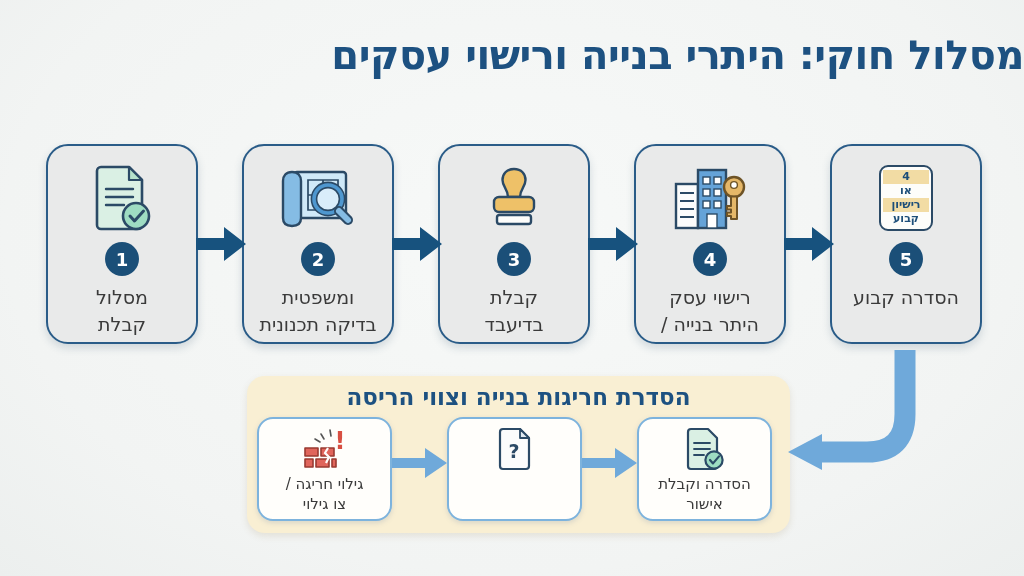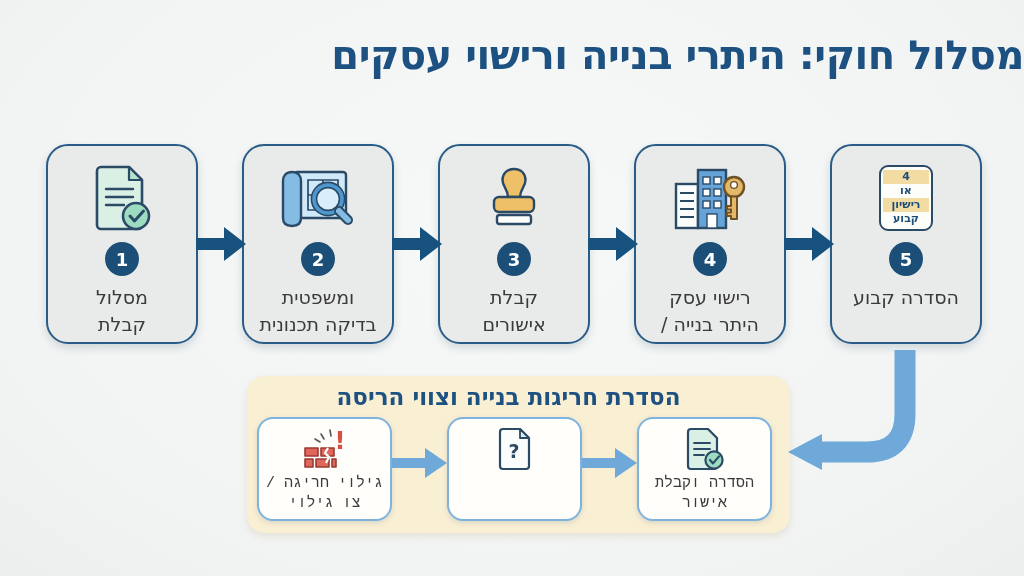--- a/index.html
+++ b/index.html
@@ -27,29 +27,29 @@
   .arrow-dark{position:absolute;top:224px;width:50px;height:40px;}
   .a1{left:196px}.a2{left:392px}.a3{left:588px}.a4{left:784px}
   
   .card{width:54px;border:2.5px solid #2b4a66;border-radius:9px;background:#fdfdfa;
     padding:3px 2px;direction:rtl;}
   .card-line{font-size:11px;font-weight:bold;color:#1d4e79;text-align:center;line-height:14px;}
   .card-line.hl{background:var(--hl-band);}
   
   .panel{position:absolute;left:247px;top:376px;width:543px;height:157px;background:var(--panel-fill);
     border-radius:18px;box-shadow:0 3px 7px rgba(140,115,60,.15);}
-  .panel-title{position:absolute;left:237px;top:384px;width:543px;text-align:center;direction:rtl;
+  .panel-title{position:absolute;left:247px;top:384px;width:543px;text-align:center;direction:rtl;
     font-size:23px;font-weight:bold;color:var(--title-blue);}
   .sub-box{position:absolute;top:417px;width:135px;height:104px;background:#fffefb;
     border:2px solid var(--sub-border);border-radius:16px;display:flex;flex-direction:column;
     align-items:center;box-shadow:0 2px 5px rgba(120,140,170,.25);}
   .b1{left:257px}.b2{left:447px}.b3{left:637px}
   .sub-icon-wrap{height:48px;margin-top:6px;display:flex;align-items:center;justify-content:center;}
   .sub-label{margin-top:1px;text-align:center;direction:rtl;font-size:15px;line-height:20px;
-    color:var(--label-text);font-family:Liberation Mono, monospace;}
+    color:var(--label-text);}
   .arrow-light{position:absolute;top:446px;width:55px;height:34px;}
   .la1{left:392px}.la2{left:582px}
   .curve-arrow{position:absolute;left:770px;top:344px;width:160px;height:140px;}
 </style>
 </head>
 <body>
 
 <div id="canvas">
 
   <div class="page-title">מסלול חוקי: היתרי בנייה ורישוי עסקים</div>
@@ -95,21 +95,21 @@
     <div class="icon-wrap">
       <svg width="60" height="68" viewBox="0 0 60 68">
         <path d="M30 5 c-7.5 0 -11.5 5 -11.5 11 c0 7 5.5 9 5.5 17 h12 c0 -8 5.5 -10 5.5 -17 c0 -6 -4 -11 -11.5 -11 z" fill="#eec168" stroke="#2b4a66" stroke-width="2.4" stroke-linejoin="round"></path>
         <rect x="10" y="33" width="40" height="15" rx="5" fill="#eec168" stroke="#2b4a66" stroke-width="2.4"></rect>
         <rect x="13" y="51" width="34" height="9" rx="2.5" fill="#fdfdfb" stroke="#2b4a66" stroke-width="2.4"></rect>
       </svg>
     </div>
     <div class="badge">3</div>
     <div class="step-label">
       <div>קבלת</div>
-      <div>אישורים</div>
+      <div>בדיעבד</div>
     </div>
   </div>
 
   <div class="step-box s4">
     <div class="icon-wrap">
       <svg width="80" height="66" viewBox="0 0 80 66">
         <rect x="6" y="19" width="22" height="44" fill="#fbfcfc" stroke="#2b4a66" stroke-width="2.4"></rect>
         <path d="M10 28 h14 M10 36 h14 M10 44 h14 M10 52 h14" stroke="#2b4a66" stroke-width="2"></path>
         <rect x="28" y="5" width="28" height="58" fill="#65a3d8" stroke="#2b4a66" stroke-width="2.4"></rect>
         <g fill="#ffffff" stroke="#2b4a66" stroke-width="1.4">

